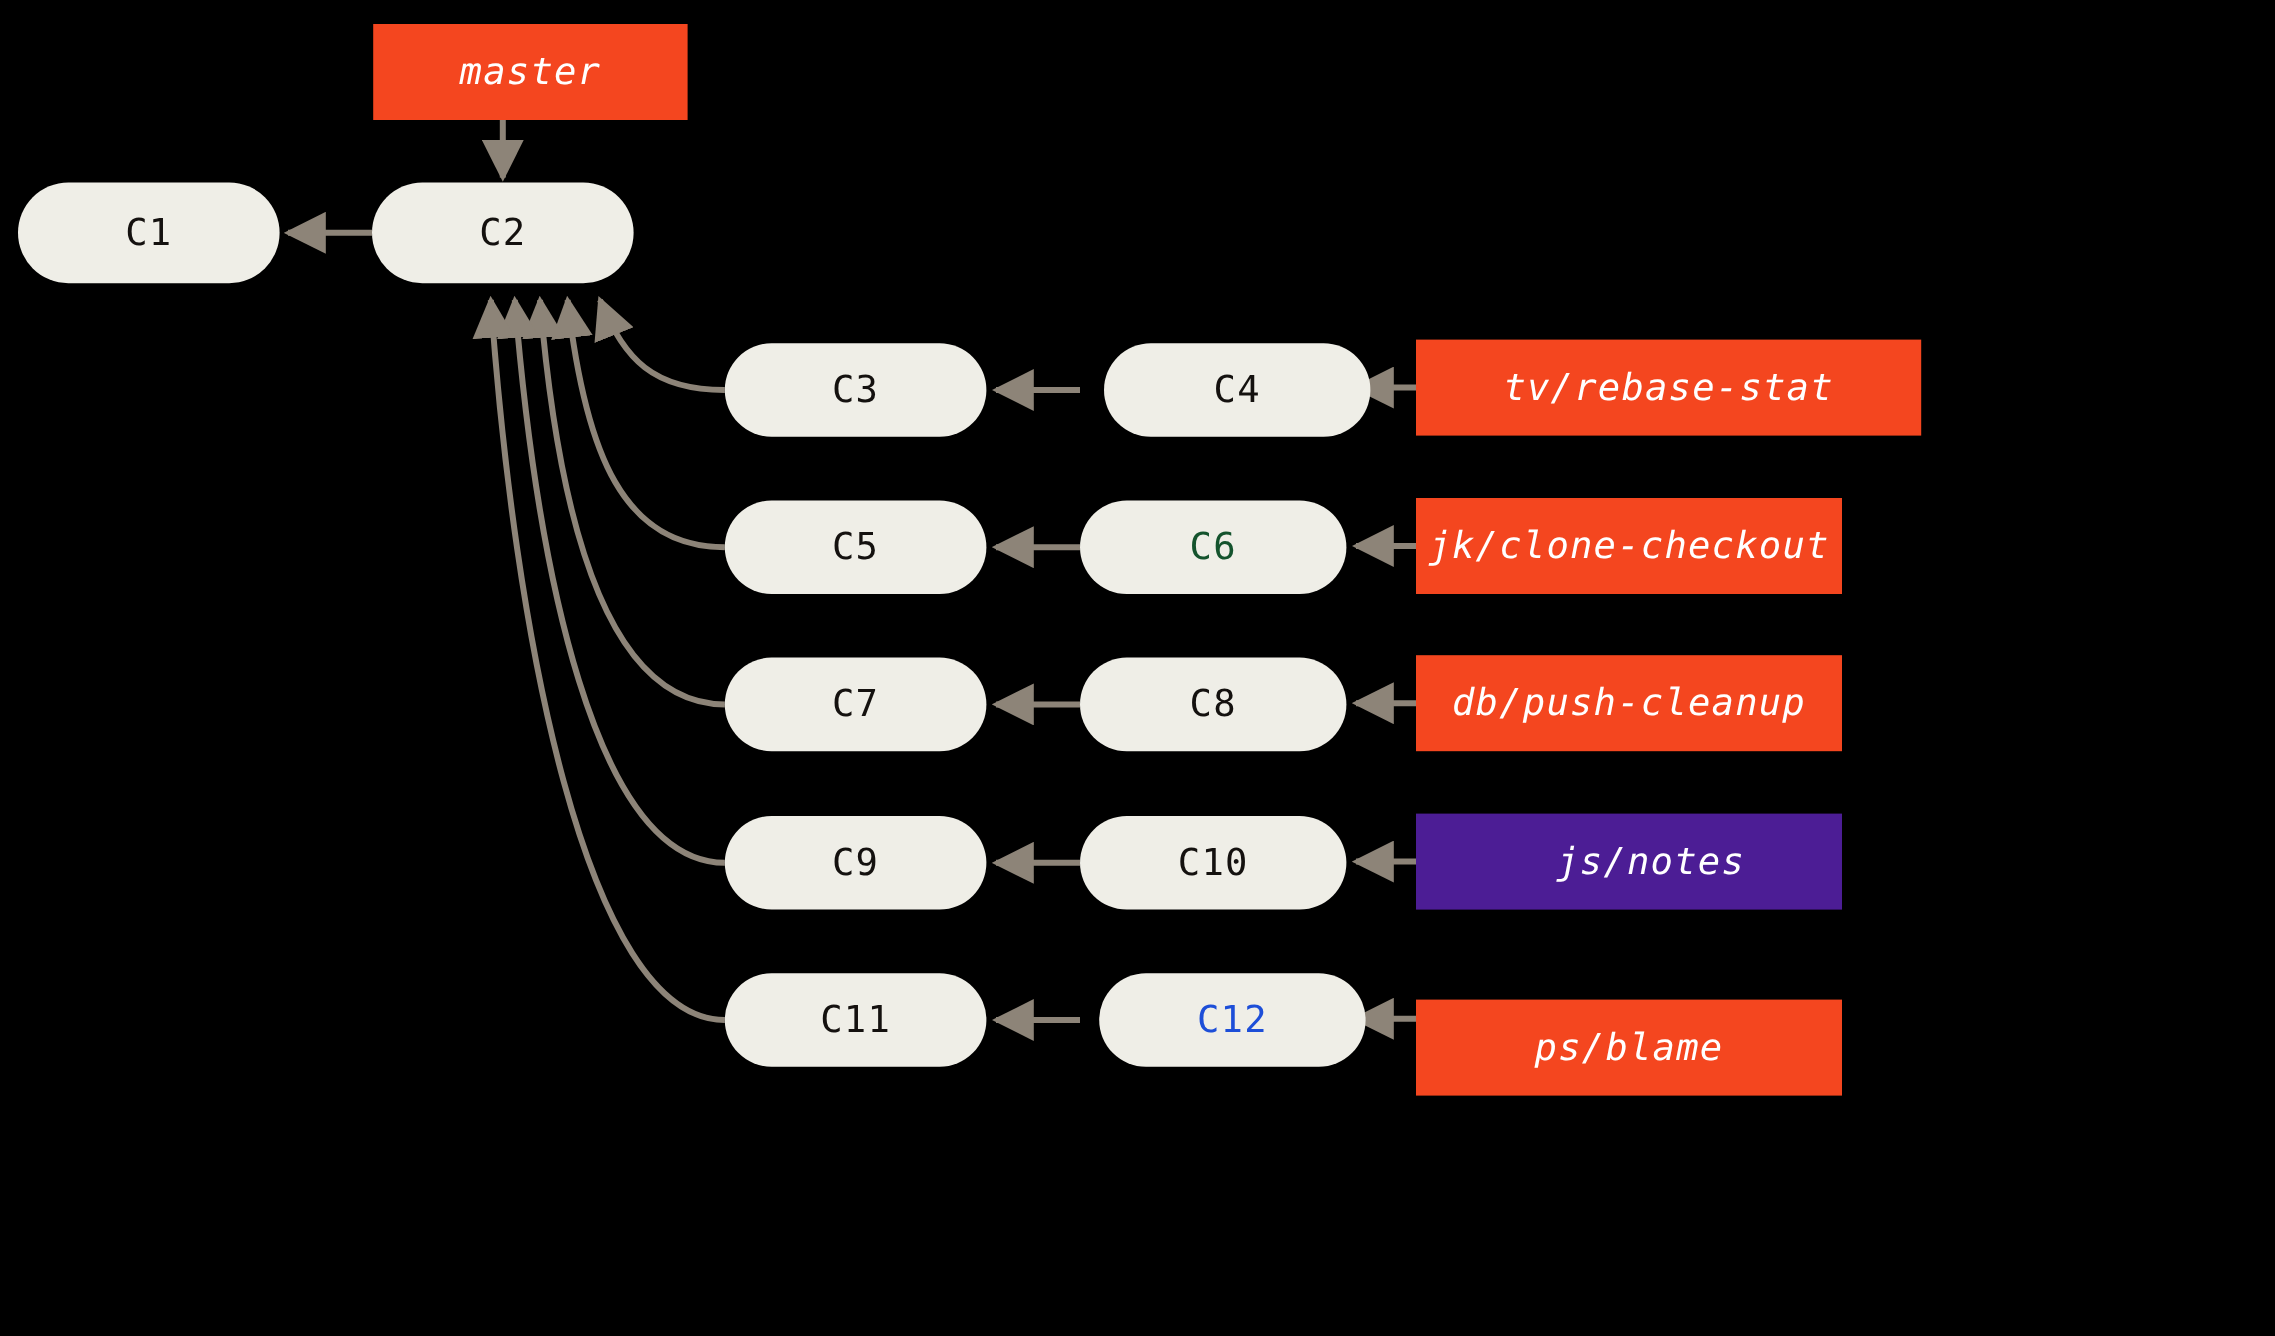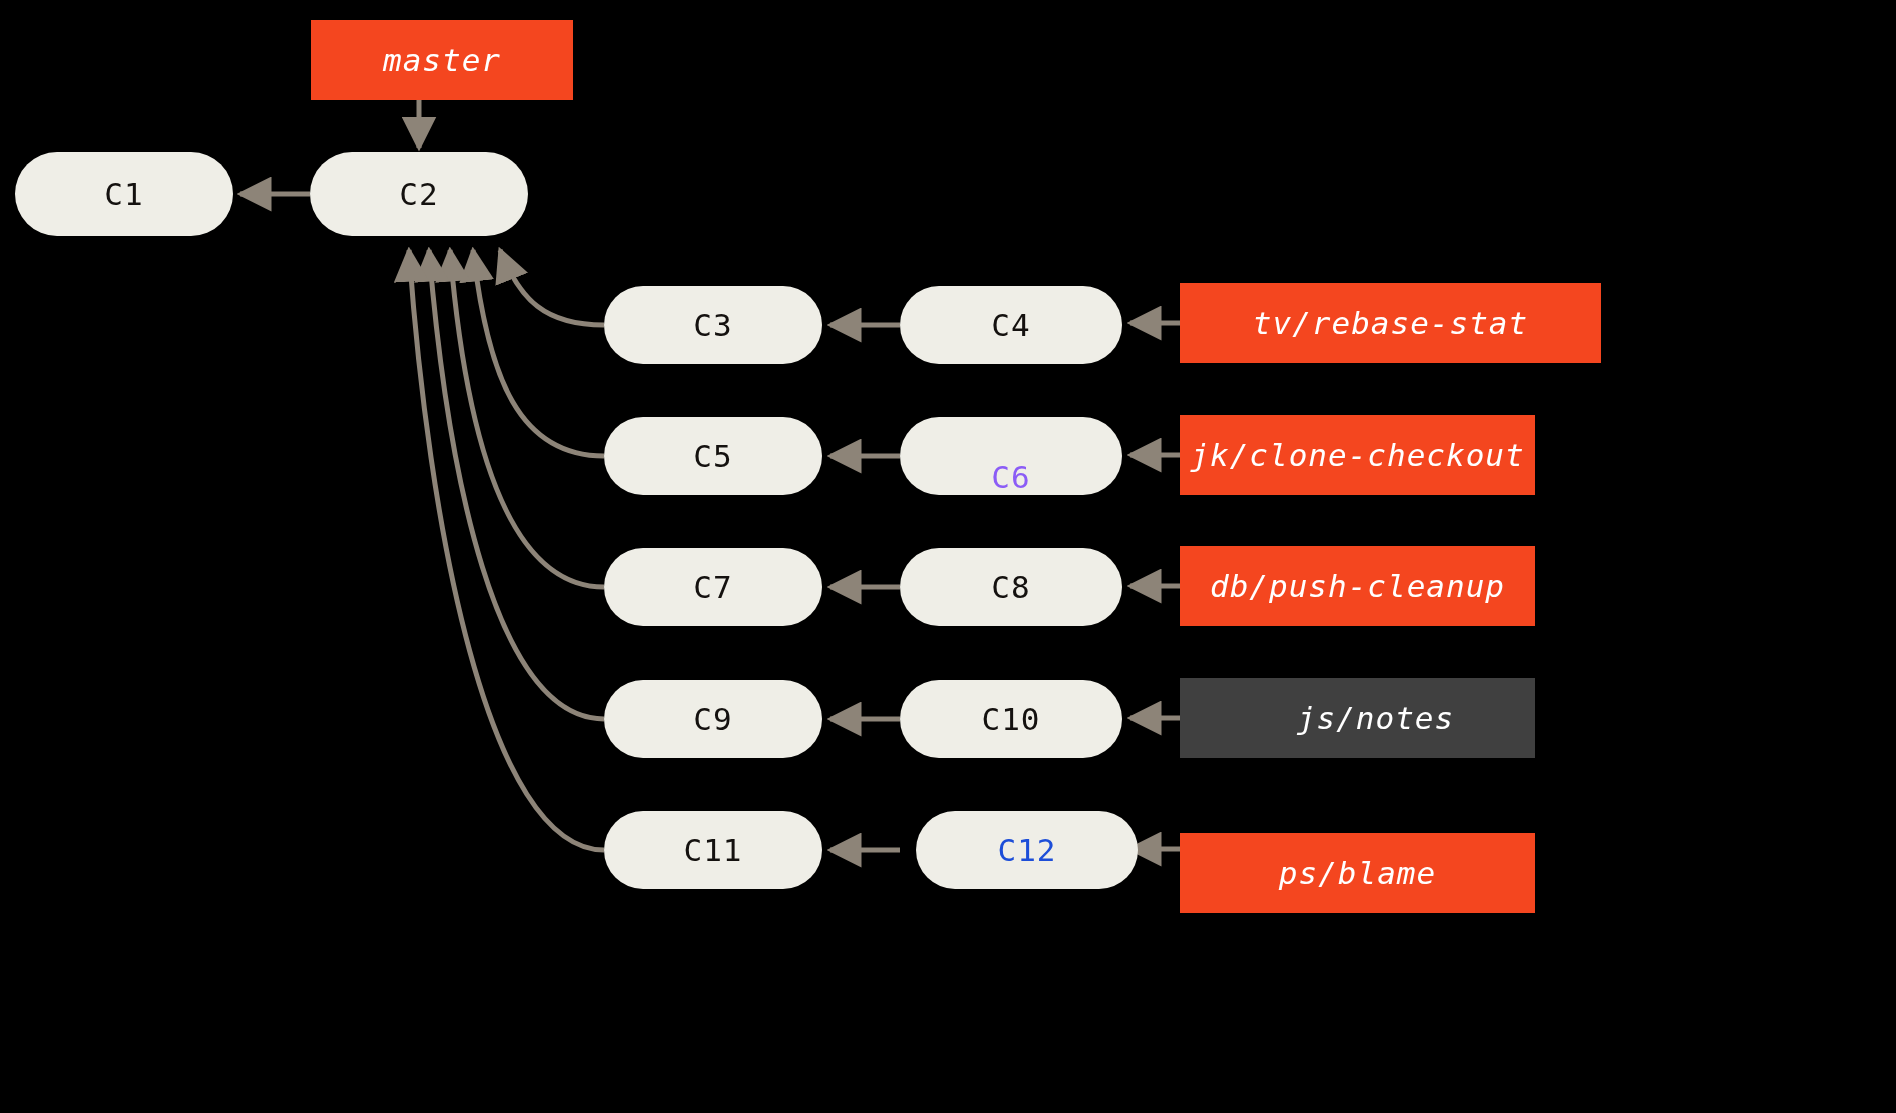--- a/index.html
+++ b/index.html
@@ -73,31 +73,31 @@
   <div class="node" style="left: 15px; top: 152px; width: 218px; height: 84px; background: rgb(239, 238, 231); color: rgb(20, 17, 15);">
     <span class="lbl">C1</span>
   </div>
   <div class="node" style="left: 310px; top: 152px; width: 218px; height: 84px; background: rgb(239, 238, 231); color: rgb(20, 17, 15); text-align: right;">
     <span class="lbl">C2</span>
   </div>
 
   <div class="node" style="left: 604px; top: 286px; width: 218px; height: 78px; background: rgb(239, 238, 231); color: rgb(20, 17, 15);">
     <span class="lbl">C3</span>
   </div>
-  <div class="node" style="left: 900px; top: 286px; width: 222px; height: 78px; background: rgb(239, 238, 231); color: rgb(20, 17, 15);">
+  <div class="node" style="left: 920px; top: 286px; width: 222px; height: 78px; background: rgb(239, 238, 231); color: rgb(20, 17, 15);">
     <span class="lbl">C4</span>
   </div>
   <div class="branch" style="left: 1180px; top: 283px; width: 421px; height: 80px; background: rgb(244, 70, 31); color: rgb(255, 255, 255);">
     <span class="lbl">tv/rebase-stat</span>
   </div>
 
   <div class="node" style="left: 604px; top: 417px; width: 218px; height: 78px; background: rgb(239, 238, 231); color: rgb(20, 17, 15);">
     <span class="lbl">C5</span>
   </div>
-  <div class="node" style="left: 900px; top: 417px; width: 222px; height: 78px; background: rgb(239, 238, 231); color: #8b5cf6; align-items: flex-end;">
+  <div class="node" style="left: 900px; top: 417px; width: 222px; height: 78px; background: rgb(239, 238, 231); color: #14532d;">
     <span class="lbl">C6</span>
   </div>
   <div class="branch" style="left: 1180px; top: 415px; width: 355px; height: 80px; background: rgb(244, 70, 31); color: rgb(255, 255, 255);">
     <span class="lbl">jk/clone-checkout</span>
   </div>
 
   <div class="node" style="left: 604px; top: 548px; width: 218px; height: 78px; background: rgb(239, 238, 231); color: rgb(20, 17, 15);">
     <span class="lbl">C7</span>
   </div>
   <div class="node" style="left: 900px; top: 548px; width: 222px; height: 78px; background: rgb(239, 238, 231); color: rgb(20, 17, 15);">
@@ -106,21 +106,21 @@
   <div class="branch" style="left: 1180px; top: 546px; width: 355px; height: 80px; background: rgb(244, 70, 31); color: rgb(255, 255, 255);">
     <span class="lbl">db/push-cleanup</span>
   </div>
 
   <div class="node" style="left: 604px; top: 680px; width: 218px; height: 78px; background: rgb(239, 238, 231); color: rgb(20, 17, 15);">
     <span class="lbl">C9</span>
   </div>
   <div class="node" style="left: 900px; top: 680px; width: 222px; height: 78px; background: rgb(239, 238, 231); color: rgb(20, 17, 15);">
     <span class="lbl">C10</span>
   </div>
-  <div class="branch" style="left: 1180px; top: 678px; width: 355px; height: 80px; background: #404040; color: rgb(255, 255, 255); padding-left: 36px;">
+  <div class="branch" style="left: 1180px; top: 678px; width: 355px; height: 80px; background: #4c1d95; color: rgb(255, 255, 255); padding-left: 36px;">
     <span class="lbl">js/notes</span>
   </div>
 
   <div class="node" style="left: 604px; top: 811px; width: 218px; height: 78px; background: rgb(239, 238, 231); color: rgb(20, 17, 15);">
     <span class="lbl">C11</span>
   </div>
   <div class="node" style="left: 916px; top: 811px; width: 222px; height: 78px; background: rgb(239, 238, 231); color: #1d4ed8;">
     <span class="lbl">C12</span>
   </div>
   <div class="branch" style="left: 1180px; top: 809px; width: 355px; height: 80px; background: rgb(244, 70, 31); color: rgb(255, 255, 255); margin-top: 24px;">

